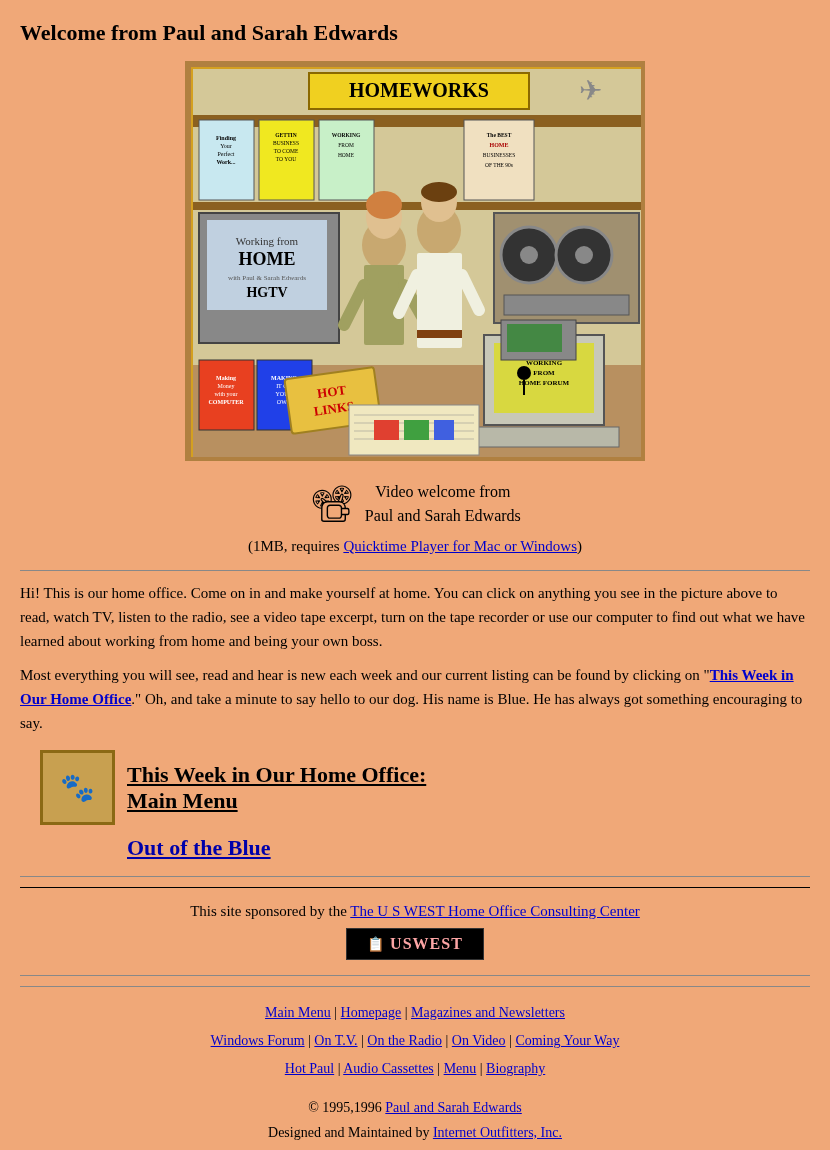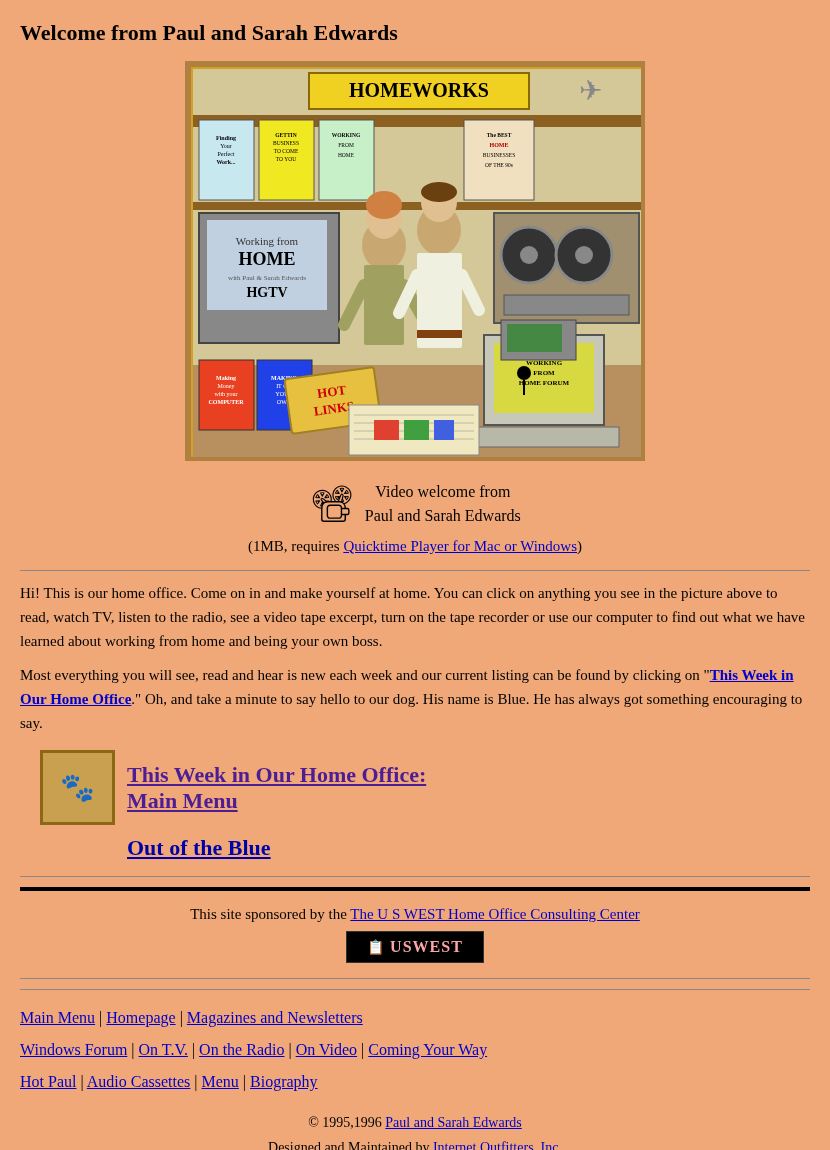--- a/index.html
+++ b/index.html
@@ -101,21 +101,21 @@
     }
 
     .nav-link-small {
       font-size: 22px;
       font-weight: bold;
       color: #0000aa;
       text-decoration: underline;
     }
 
     .sponsor-section {
-      border-top: 4px solid #000000;
+      border-top: 1px solid #000000;
       border-bottom: 1px solid #888;
       padding: 15px 0;
       text-align: center;
       margin: 10px 0;
     }
 
     .sponsor-text {
       font-size: 15px;
       margin-bottom: 8px;
     }
@@ -125,22 +125,23 @@
       background: #000;
       color: #fca5a5;
       font-weight: bold;
       font-size: 14px;
       padding: 6px 20px;
       letter-spacing: 1px;
       border: 1px solid #333;
     }
 
     .footer-nav {
+      text-align: center;
       margin: 12px 0;
-      font-size: 16px;
+      font-size: 14px;
       line-height: 2;
     }
 
     .footer-nav a {
       color: #0000cc;
       text-decoration: underline;
     }
 
     .footer-info {
       text-align: center;
@@ -321,21 +322,21 @@
 
   <p class="intro-text">Hi! This is our home office. Come on in and make yourself at home. You can click on anything you see in the picture above to read, watch TV, listen to the radio, see a video tape excerpt, turn on the tape recorder or use our computer to find out what we have learned about working from home and being your own boss.</p>
 
   <p class="intro-text">
     Most everything you will see, read and hear is new each week and our current listing can be found by clicking on "<a href="#" class="link bold-text">This Week in Our Home Office</a>." Oh, and take a minute to say hello to our dog. His name is Blue. He has always got something encouraging to say.
   </p>
 
   <ul style="list-style:none; margin: 15px 0 15px 20px;">
     <li class="nav-list-item" style="display:flex; align-items:center; gap:12px; margin-bottom:10px;">
       <div class="bullet-img" style="border:3px solid #8b6914; background:#c8a050; width:75px; height:75px; display:flex; align-items:center; justify-content:center; font-size:28px;">🐾</div>
-      <a href="#" class="nav-link" style="font-size:22px; font-weight:bold; color:#4c1d95;">This Week in Our Home Office:<br>Main Menu</a>
+      <a href="#" class="nav-link" style="font-size:22px; font-weight:bold; color:#000000;">This Week in Our Home Office:<br>Main Menu</a>
     </li>
     <li class="nav-list-item" style="display:flex; align-items:center; gap:12px; margin-left:87px;text-align:center;">
       <a href="#" class="nav-link-small" style="font-size:22px; font-weight:bold; color:#0000aa;">Out of the Blue</a>
     </li>
   </ul>
 
   <hr>
 
   <div class="sponsor-section">
     <p class="sponsor-text">

